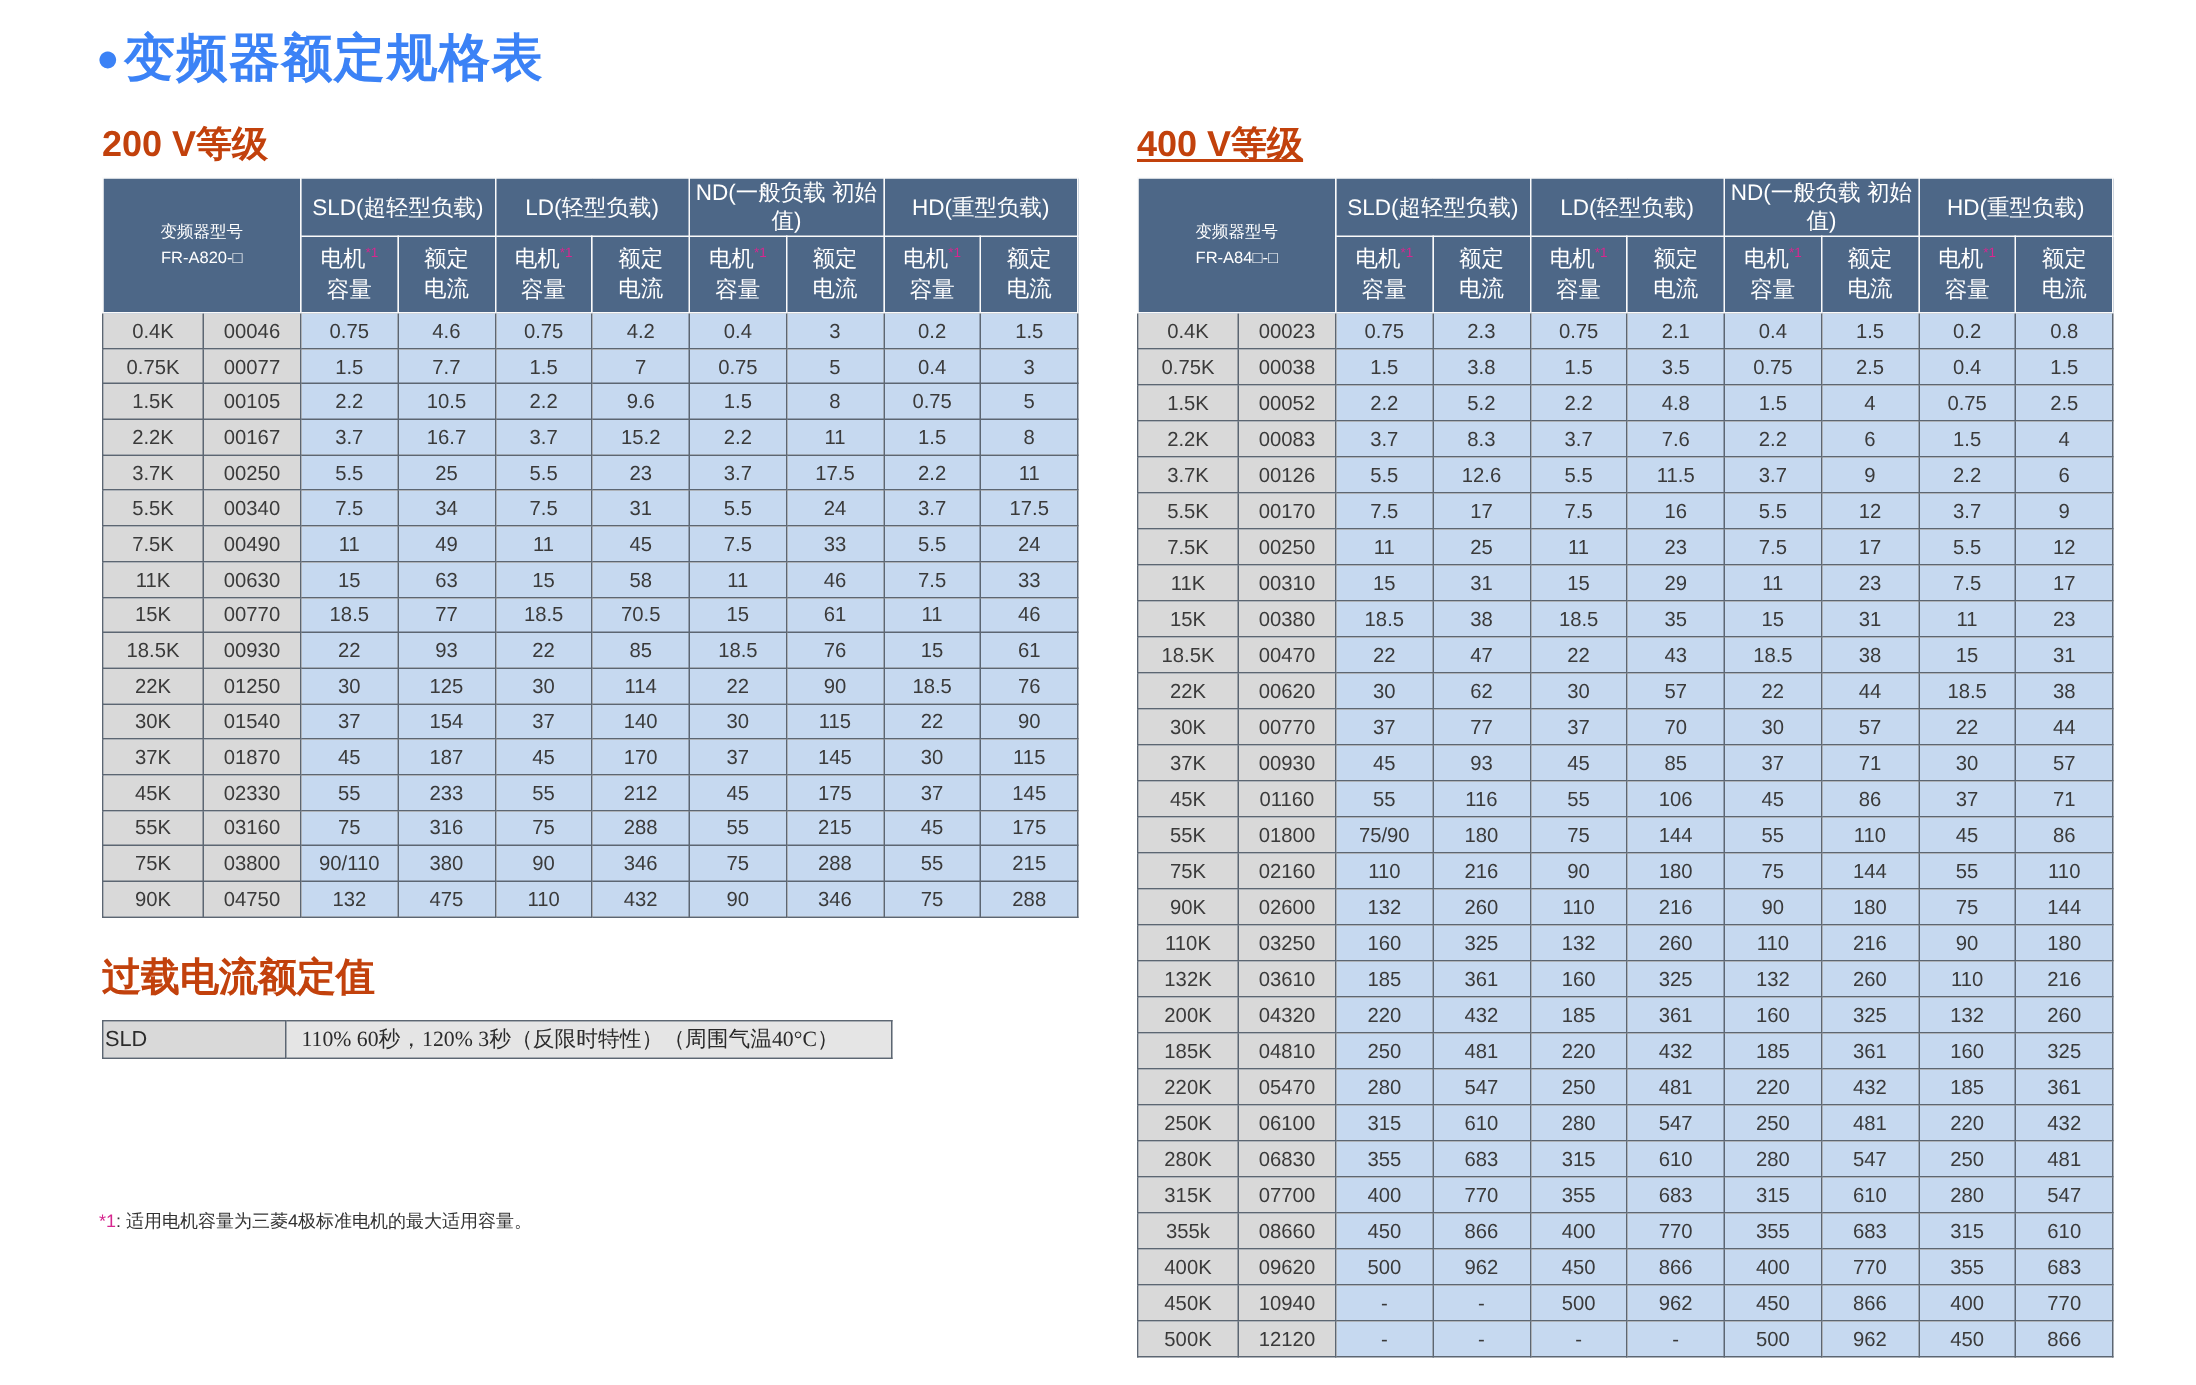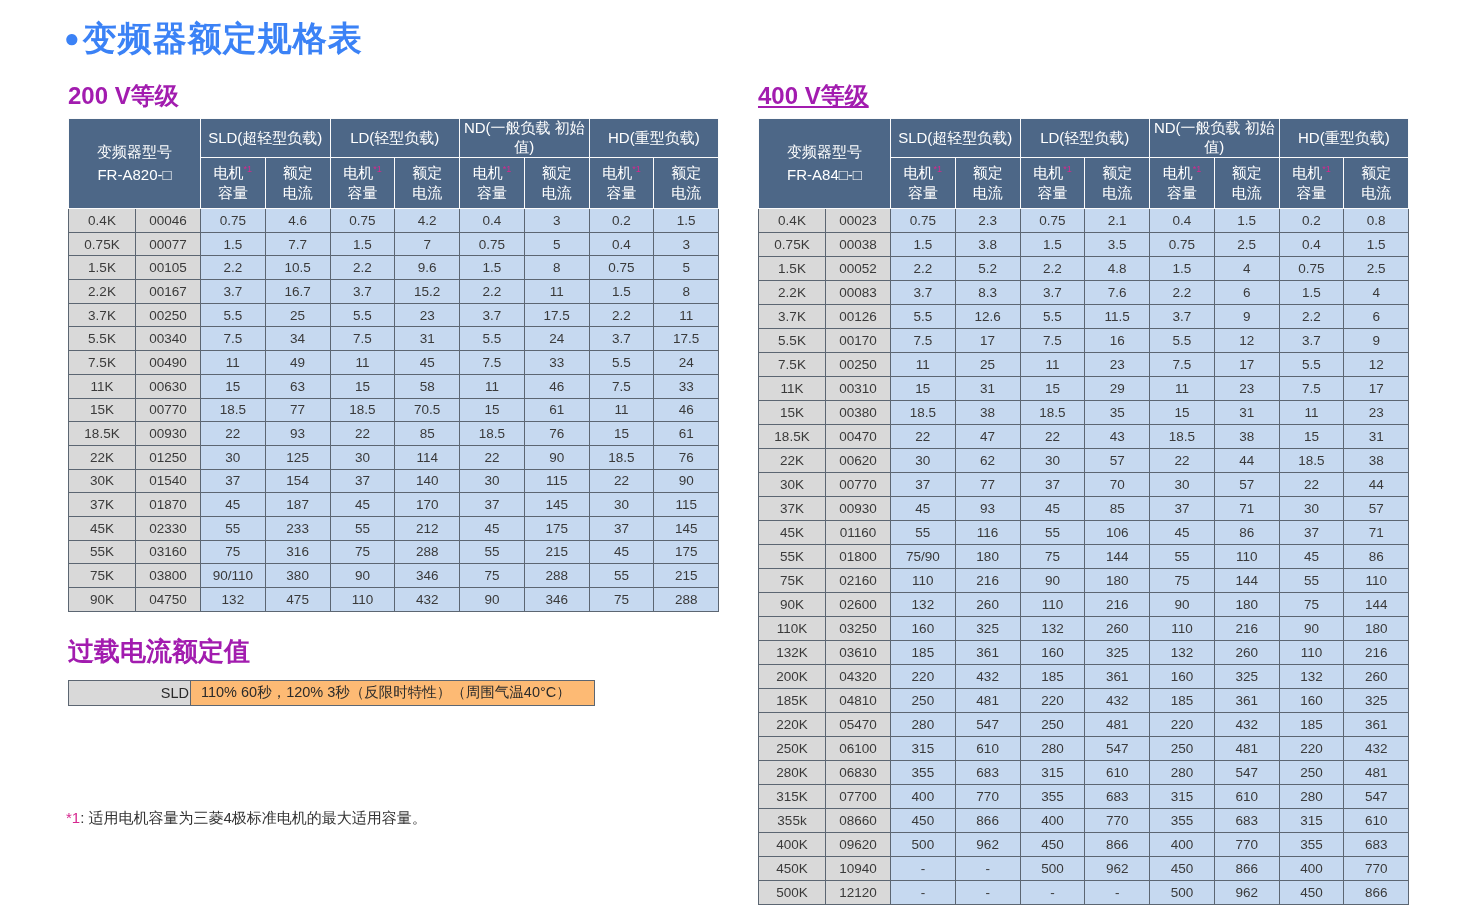--- a/index.html
+++ b/index.html
@@ -15,40 +15,40 @@
 
   .page-title {
     position: absolute; left: 64px; top: 16px;
     font-size: 34px; font-weight: bold; color: #3b82f6;
     letter-spacing: 1px;
   }
   .page-title .bullet { font-size: 26px; vertical-align: 3px; margin-right: 2px; }
 
   .section-label {
     position: absolute;
-    font-size: 24px; font-weight: bold; color: #a21caf;
+    font-size: 24px; font-weight: bold; color: #c2410c;
   }
   #sec-200 { left: 68px; top: 80px; }
   #sec-400 { left: 758px; top: 80px; text-decoration: underline; }
 
   table.spec {
     position: absolute;
     border-collapse: collapse; table-layout: fixed;
     width: 650px;
   }
   #table-200 { left: 68px; top: 118px; }
   #table-400 { left: 758px; top: 118px; }
 
   .spec th {
     background: #4d6787; color: #ffffff; font-weight: normal;
     border: 1px solid #fbfbfb; padding: 0; text-align: center;
   }
   .spec th.group-head { font-size: 15px; height: 26px; letter-spacing: 0; }
   .spec th.sub-head   { font-size: 15px; height: 51px; line-height: 1.35; }
-  .spec th.model-head { font-size: 15px; line-height: 1.5; }
+  .spec th.model-head { font-size: 11px; line-height: 1.5; }
   .spec sup.fn { color: #d6278f; font-size: 9px; }
 
   .spec td {
     border: 1px solid #5c6672;
     font-size: 13.5px; text-align: center; color: #3a3a3a;
     padding: 0; overflow: hidden; white-space: nowrap;
   }
   .spec td.model-col { background: #d9d9d9; }
   .spec td.data-col  { background: #c6d9f0; }
   .t-200 tbody tr { height: 23.7px; }
@@ -56,26 +56,26 @@
 
   #sec-overload { left: 68px; top: 634px; font-size: 26px; }
   #table-overload {
     position: absolute; left: 68px; top: 680px; width: 527px;
     border-collapse: collapse; table-layout: fixed;
   }
   #table-overload td {
     border: 1px solid #5c6672; height: 24.5px;
     font-size: 14.5px; color: #2b2b2b;
   }
-  #table-overload td.ol-label { background: #d9d9d9; width: 122px; text-align: right; }
-  #table-overload td.ol-desc  { background: #fdba74; padding-left: 10px; white-space: nowrap; }
+  #table-overload td.ol-label { background: #d9d9d9; width: 122px; text-align: left; }
+  #table-overload td.ol-desc  { background: #e5e5e5; padding-left: 10px; white-space: nowrap; font-family: Liberation Serif, serif; }
 
   .footnote {
     position: absolute; left: 66px; top: 794px;
-    font-size: 15px; color: #333;
+    font-size: 12px; color: #333;
   }
   .footnote .fn-marker { color: #d6278f; }
 </style>
 </head>
 <body>
 
 <div class="page-title">
   <span class="bullet">●</span><span>变频器额定规格表</span>
 </div>
 

